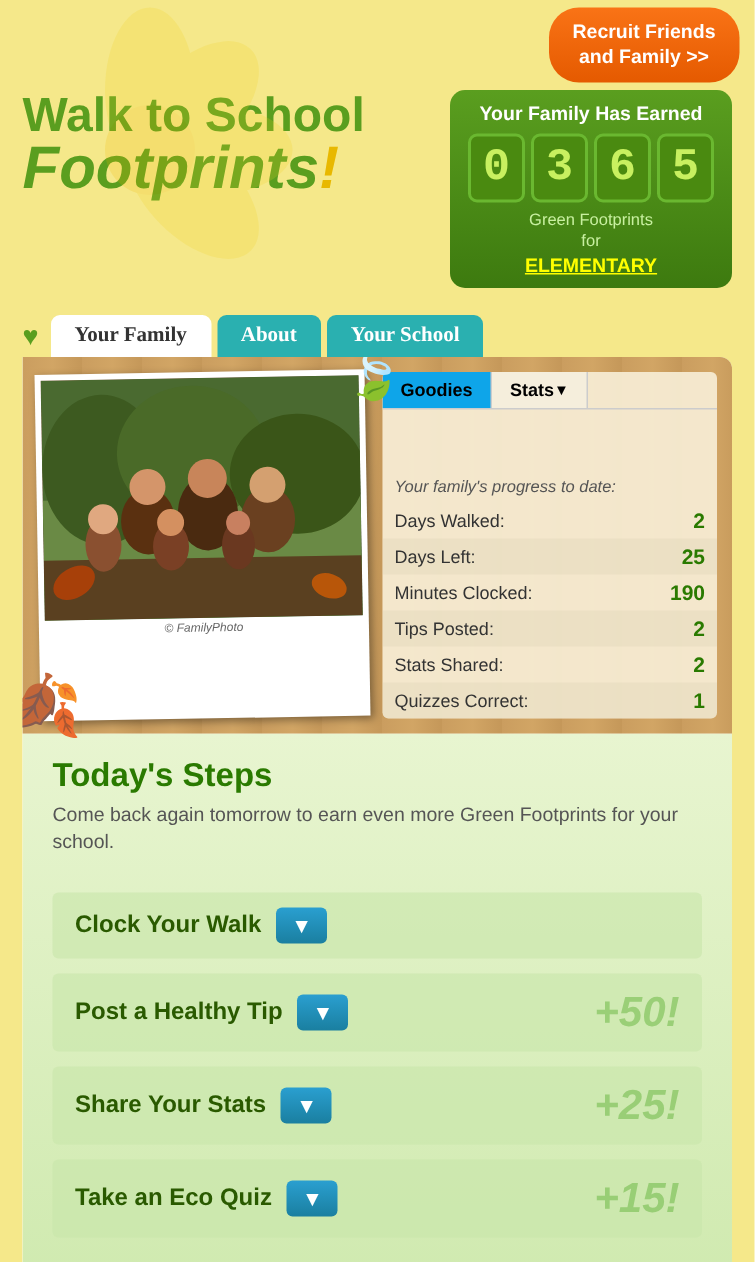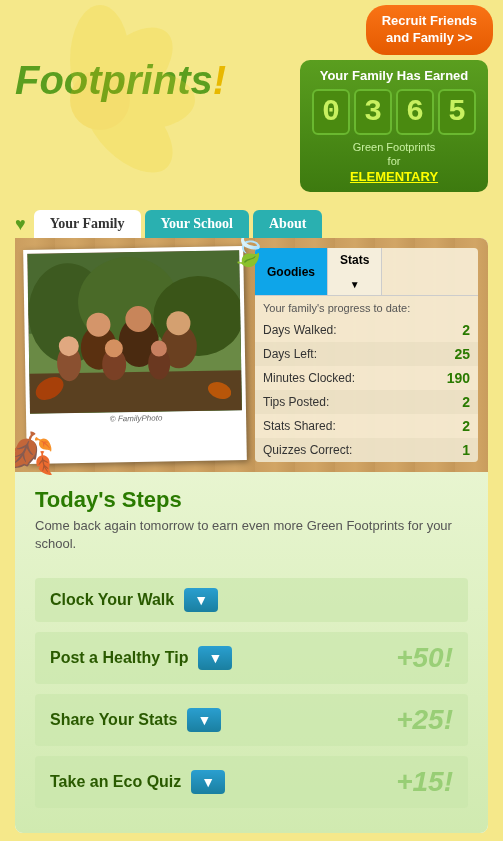--- a/index.html
+++ b/index.html
@@ -264,32 +264,33 @@
     }
 
     .stats-tab-active {
       background: #f5eedc;
       font-weight: bold;
     }
 
     .stats-tab-dropdown {
       display: flex;
       align-items: center;
-      gap: 12px;
-      flex-direction: column;
+      gap: 0;
     }
 
     .dropdown-arrow {
       font-size: 10px;
     }
 
     .stats-title {
       font-size: 11px;
       color: #555;
       padding: 6px 8px 4px;
+      font-style: italic;
+      margin-top: 40px;
     }
 
     .stats-table {
       width: 100%;
       border-collapse: collapse;
       font-size: 12px;
     }
 
     .stats-table tr:nth-child(even) {
       background: rgba(220, 210, 180, 0.3);
@@ -381,20 +382,21 @@
       <ellipse cx="100" cy="60" rx="30" ry="55" fill="#f0d020" transform="rotate(135 100 100)"></ellipse>
       <circle cx="100" cy="100" r="30" fill="#f0b800"></circle>
     </g>
   </svg>
   <button class="recruit-btn" style="white-space: pre-line;">Recruit Friends
 and Family &gt;&gt;</button>
 </div>
 
 <div class="header-section">
   <div class="title-block">
+    <div class="title-walk">Walk to School</div>
     <div style="display:flex; align-items:baseline;">
       <div class="title-challenge">Footprints</div>
       <span class="title-challenge title-exclaim">!</span>
     </div>
   </div>
 
   <div class="score-box">
     <div class="score-box-title">Your Family Has Earned</div>
     <div class="digits-row">
       <div class="digit-box">0</div>
@@ -404,22 +406,22 @@
     </div>
     <div class="score-footer">Green Footprints</div>
     <div class="score-footer">for</div>
     <div class="score-school">ELEMENTARY</div>
   </div>
 </div>
 
 <div class="tabs-row">
   <span class="tab-heart">♥</span>
   <button class="tab tab-active">Your Family</button>
+  <button class="tab tab-inactive">About</button>
   <button class="tab tab-inactive">Your School</button>
-  <button class="tab tab-inactive">About</button>
 </div>
 
 <div class="content-area">
 
   <div class="photo-stats-row">
 
     <div class="leaf-decoration leaf-top-right">🍃</div>
     <div class="leaf-decoration leaf-bottom-left" style="font-size:40px; color: #c84a00;">🍂</div>
 
     <div class="photo-frame">

